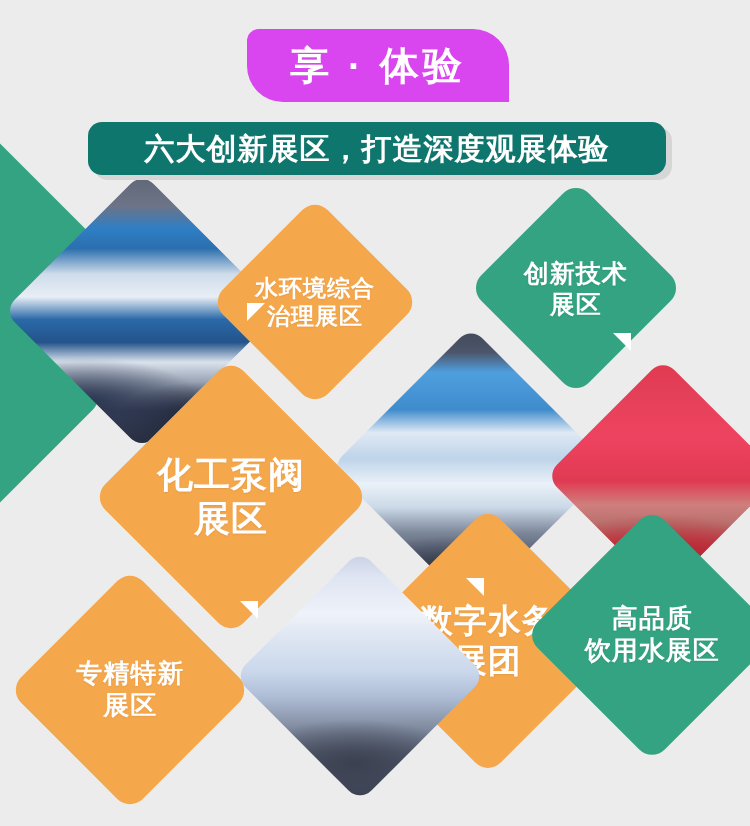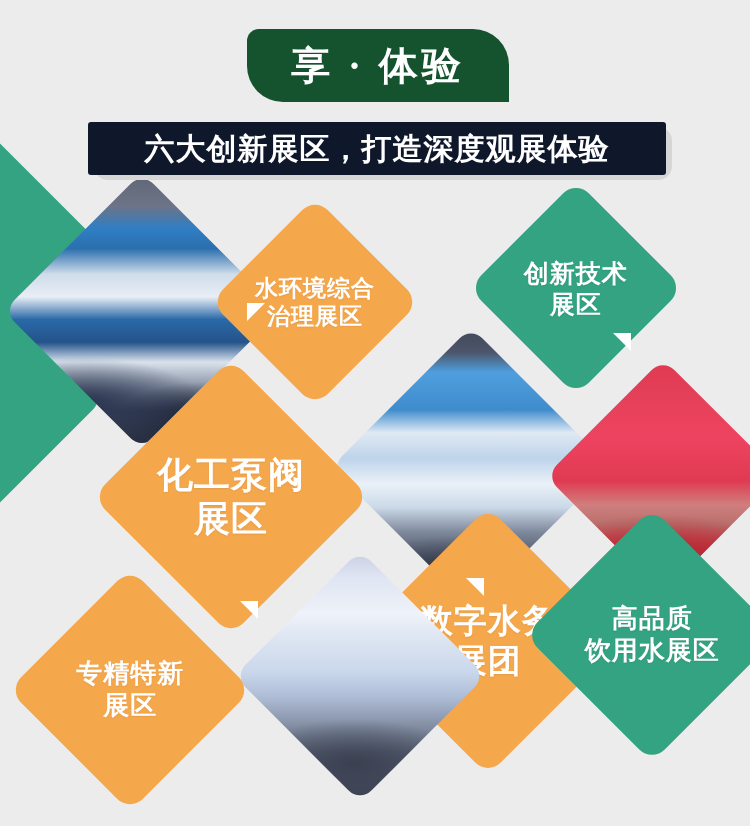--- a/index.html
+++ b/index.html
@@ -7,37 +7,36 @@
     width: 750px; height: 826px;
     background: #ececec;
     font-family: "Liberation Sans", "DejaVu Sans", sans-serif;
     overflow: hidden;
   }
   #page { position: relative; width: 750px; height: 826px; background: #ececec; }
 
   
   .hdr-orange {
     position: absolute; left: 247px; top: 29px; width: 262px; height: 73px;
-    background: #14532d;
+    background: #d946ef;
     border-radius: 12px 36px 0 36px;
     display: flex; align-items: center; justify-content: center;
     z-index: 6;
-    font-family: Liberation Serif, serif;
   }
   .hdr-orange span {
     color: #ffffff; font-size: 39px; font-weight: bold; letter-spacing: 4px;
     line-height: 1; white-space: nowrap;
   }
   .hdr-green-shadow {
     position: absolute; left: 94px; top: 127px; width: 578px; height: 53px;
     background: #d6d6d6; border-radius: 14px; z-index: 4;
   }
   .hdr-green {
     position: absolute; left: 88px; top: 122px; width: 578px; height: 53px;
-    background: #0f172a; border-radius: 3px;
+    background: #0f766e; border-radius: 14px;
     display: flex; align-items: center; justify-content: center; z-index: 5;
   }
   .hdr-green span {
     color: #ffffff; font-size: 30px; font-weight: bold; letter-spacing: 1px;
     line-height: 1; white-space: nowrap;
   }
 
   
   .grid { position: absolute; left: 0; top: 186px; width: 750px; height: 640px; }
 

